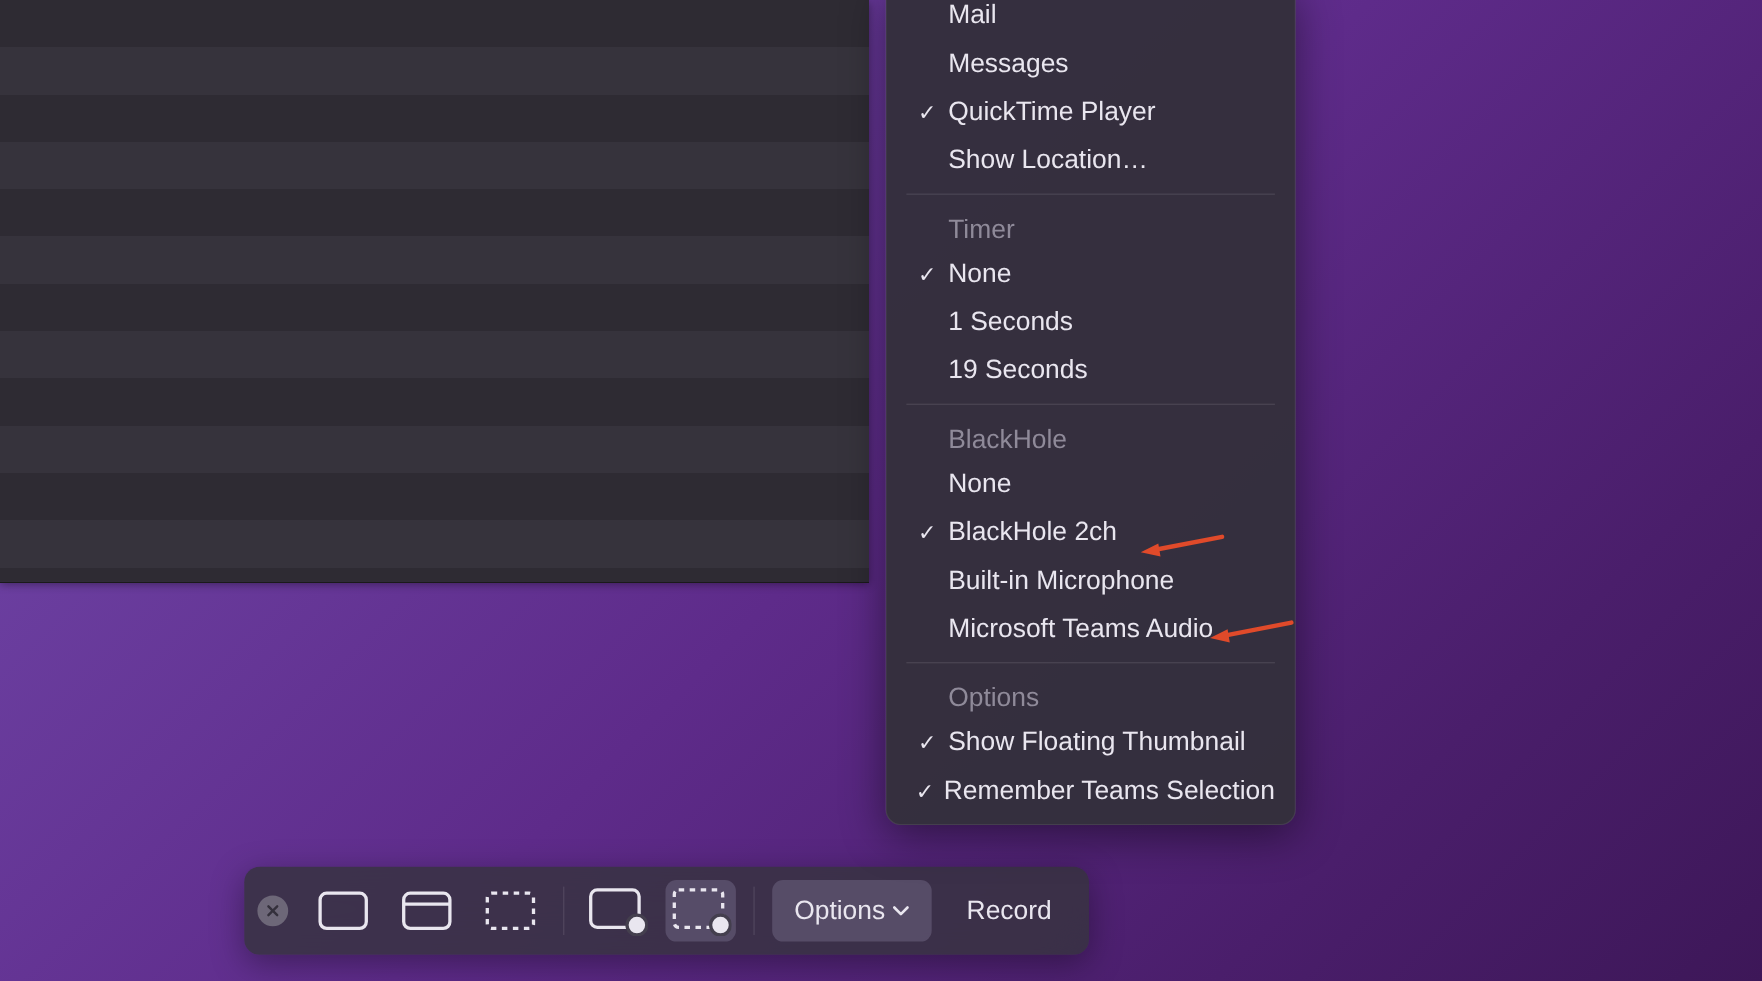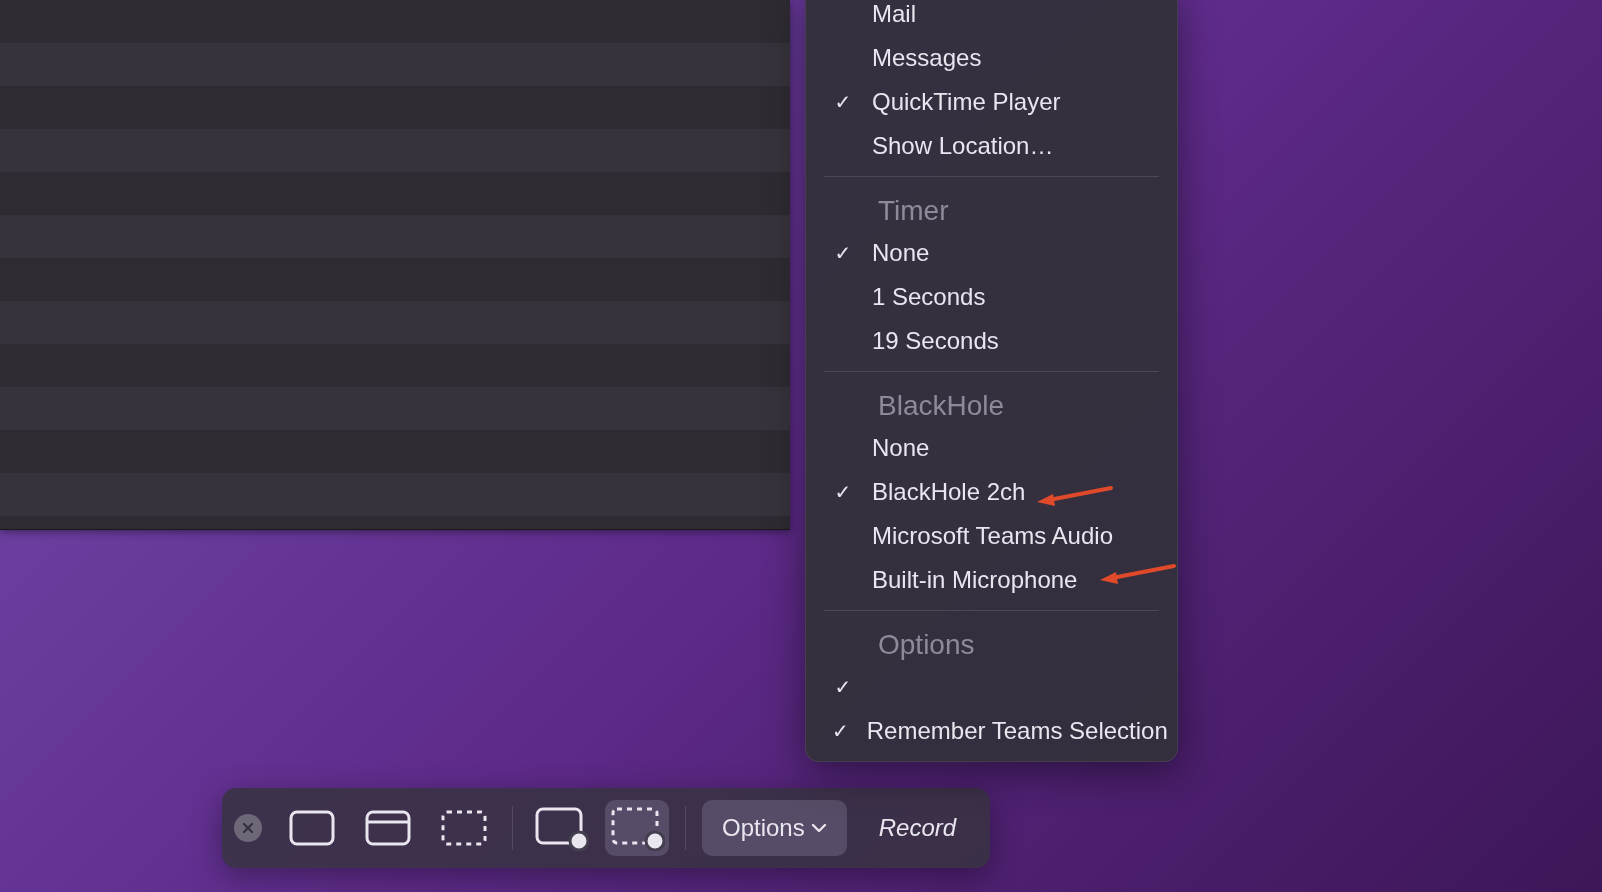--- a/index.html
+++ b/index.html
@@ -83,21 +83,20 @@
     border-radius:10px;
     background: rgba(120,110,140,0.45);
   }
   .record-btn {
     color:#e9e6ef;
     font-size:24px;
     padding: 0 20px;
     height:56px;
     display:flex;align-items:center;
     border-radius:10px;
-    font-style:italic;
   }
   .chev { width:16px; height:10px; }
 
   
   .icon { stroke:#e9e6ef; fill:none; stroke-width:3; }
   .rec-dot { fill:#e9e6ef; }
 
   
   .menu {
     position: absolute;
@@ -120,26 +119,25 @@
     padding: 0 18px 0 26px;
     white-space: nowrap;
   }
   .check {
     width: 22px;
     display: inline-flex;
     justify-content: center;
     font-size: 20px;
     color:#e9e6ef;
   }
-  .menu-label { margin-left: 18px; }
+  .menu-label { margin-left: 8px; }
   .menu-header {
     color: #8f8a99;
-    font-size: 28px;
+    font-size: 24px;
     padding: 10px 18px 4px 56px;
-    margin-left: 16px;
   }
   .menu-sep {
     height:1px;
     background: rgba(255,255,255,0.12);
     margin: 8px 18px;
   }
 
   
   .arrow {
     position: absolute;
@@ -255,32 +253,33 @@
   <div class="menu-item">
     <span class="check"></span>
     <span class="menu-label">None</span>
   </div>
   <div class="menu-item">
     <span class="check">✓</span>
     <span class="menu-label">BlackHole 2ch</span>
   </div>
   <div class="menu-item">
     <span class="check"></span>
+    <span class="menu-label">Built-in Microphone</span>
+  </div>
+  <div class="menu-item">
+    <span class="check"></span>
     <span class="menu-label">Microsoft Teams Audio</span>
   </div>
-  <div class="menu-item">
-    <span class="check"></span>
-    <span class="menu-label">Built-in Microphone</span>
-  </div>
 
   <div class="menu-sep"></div>
 
   <div class="menu-header">Options</div>
   <div class="menu-item">
     <span class="check">✓</span>
+    <span class="menu-label">Show Floating Thumbnail</span>
   </div>
   <div class="menu-item">
     <span class="check">✓</span>
     <span class="menu-label">Remember Teams Selection</span>
   </div>
 
 </div>
 
 <div class="arrow" style="left:1035px; top:484px;">
   <svg viewBox="0 0 80 24">

